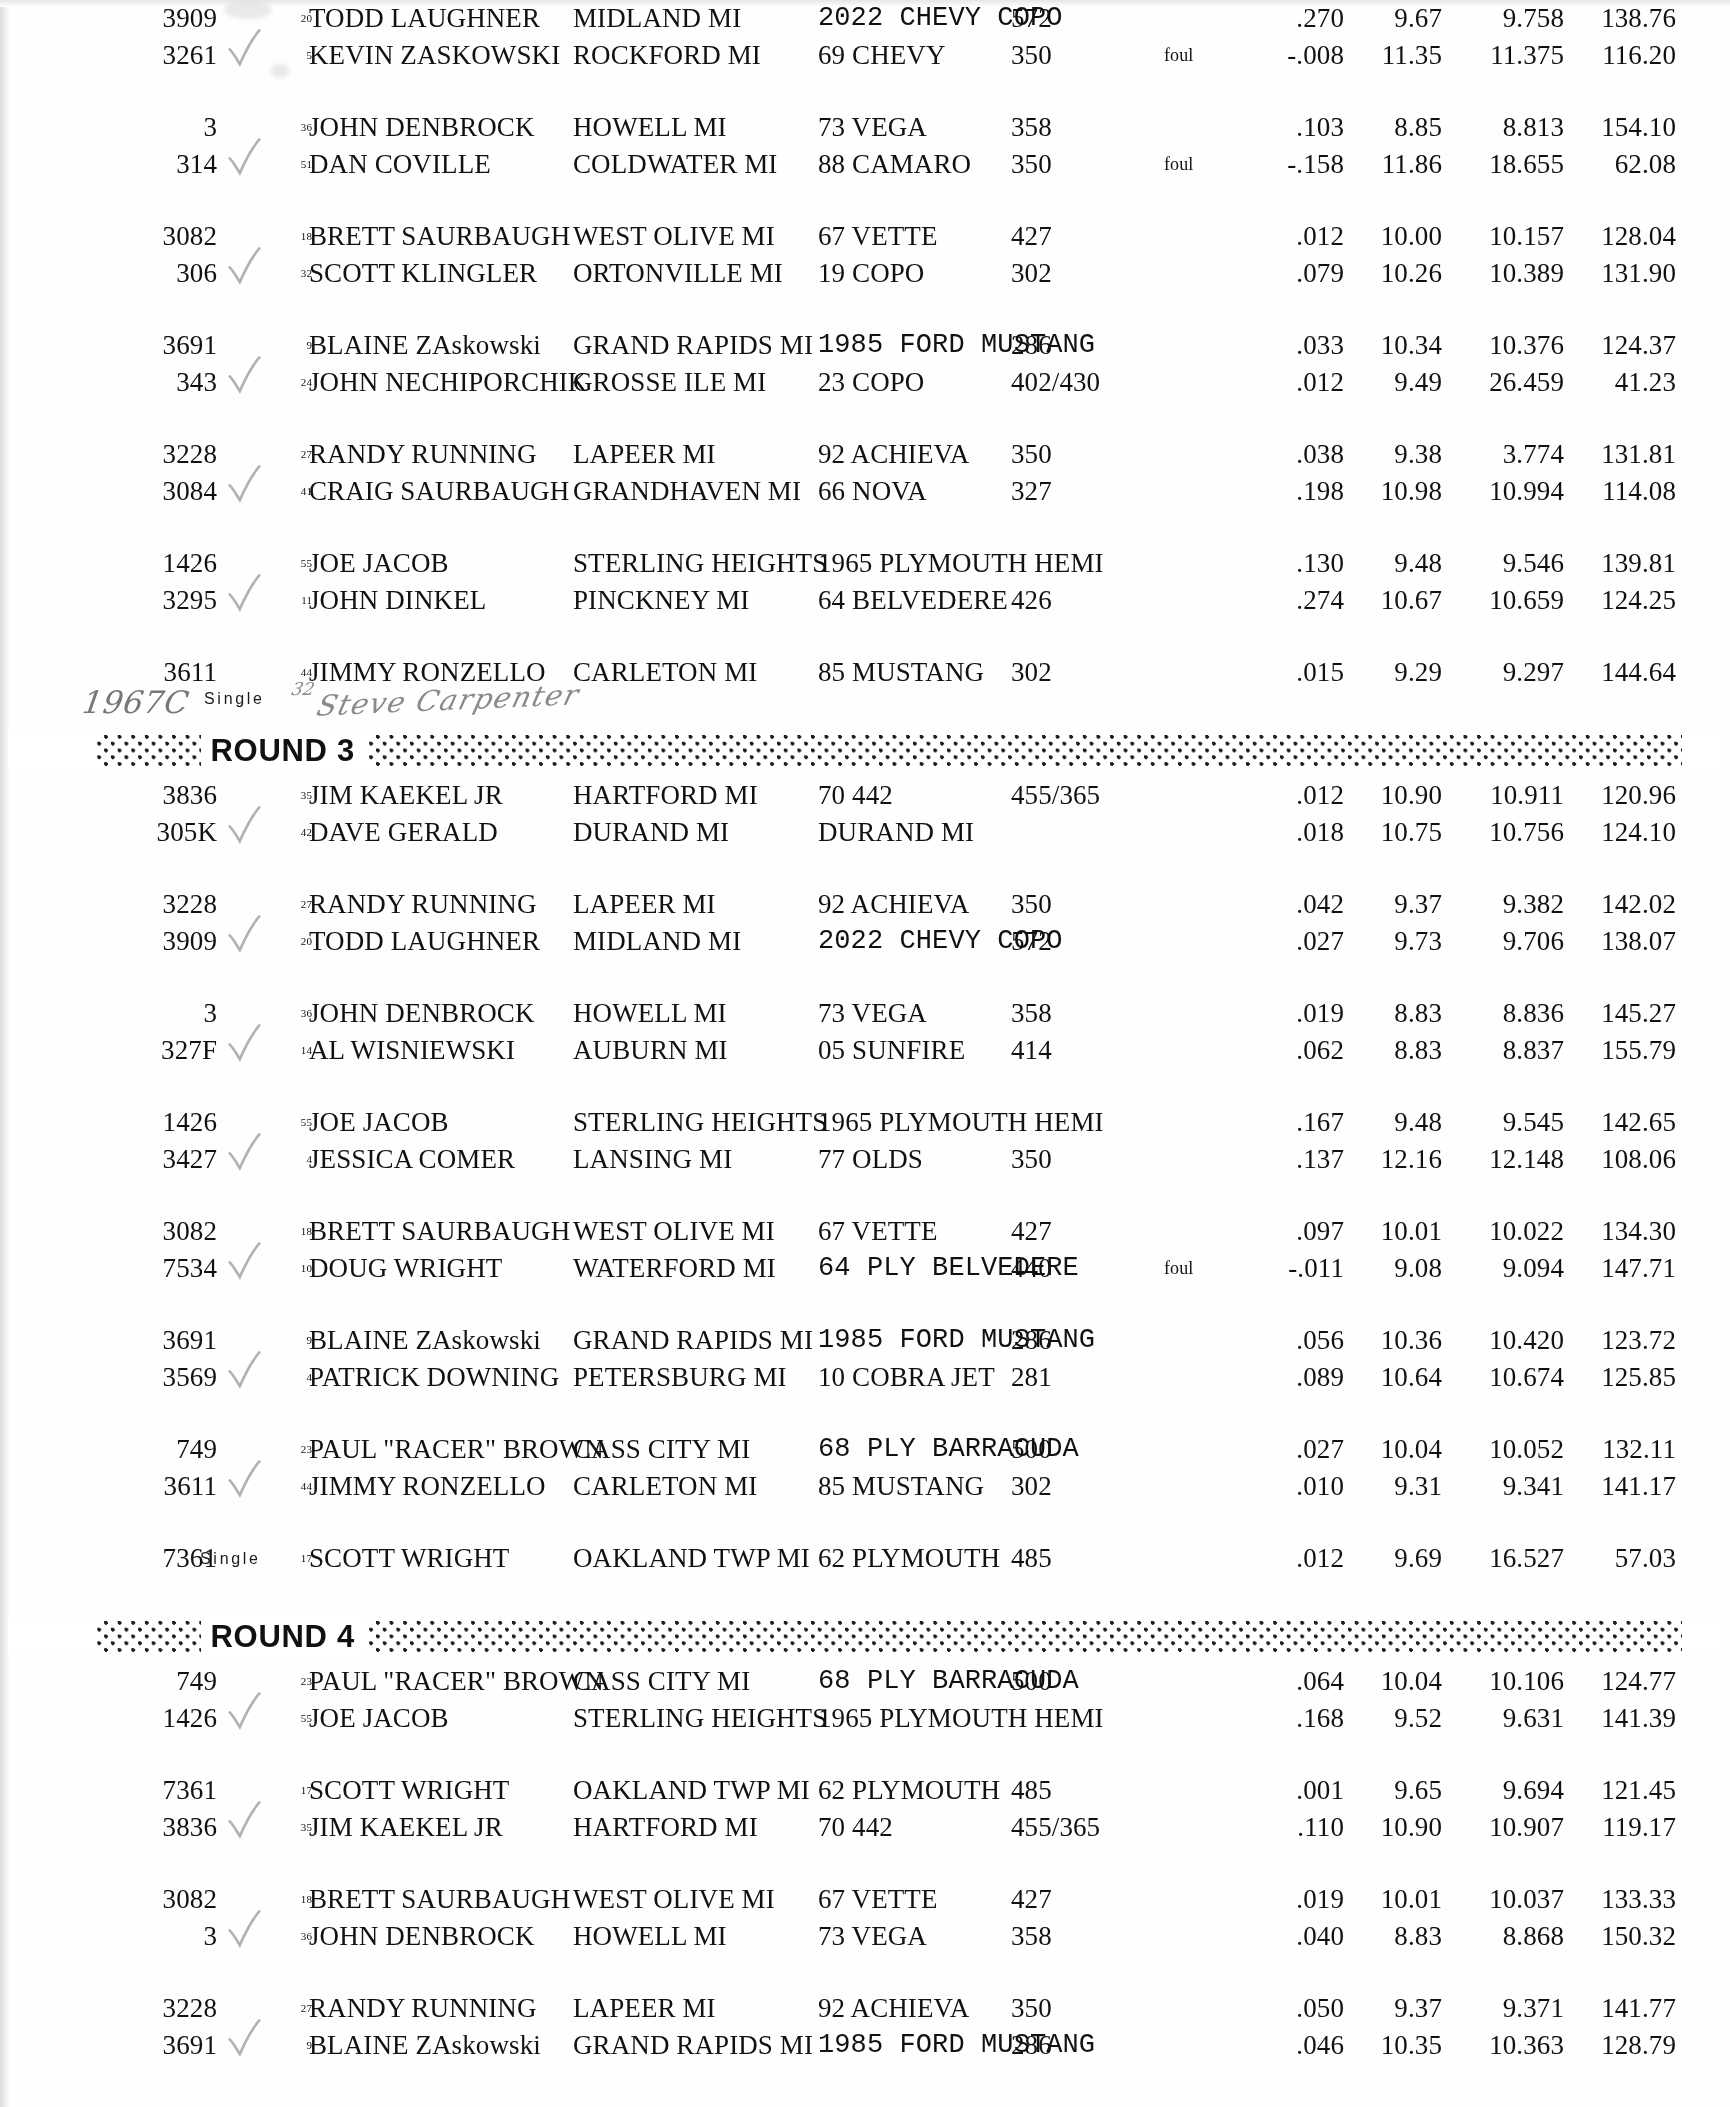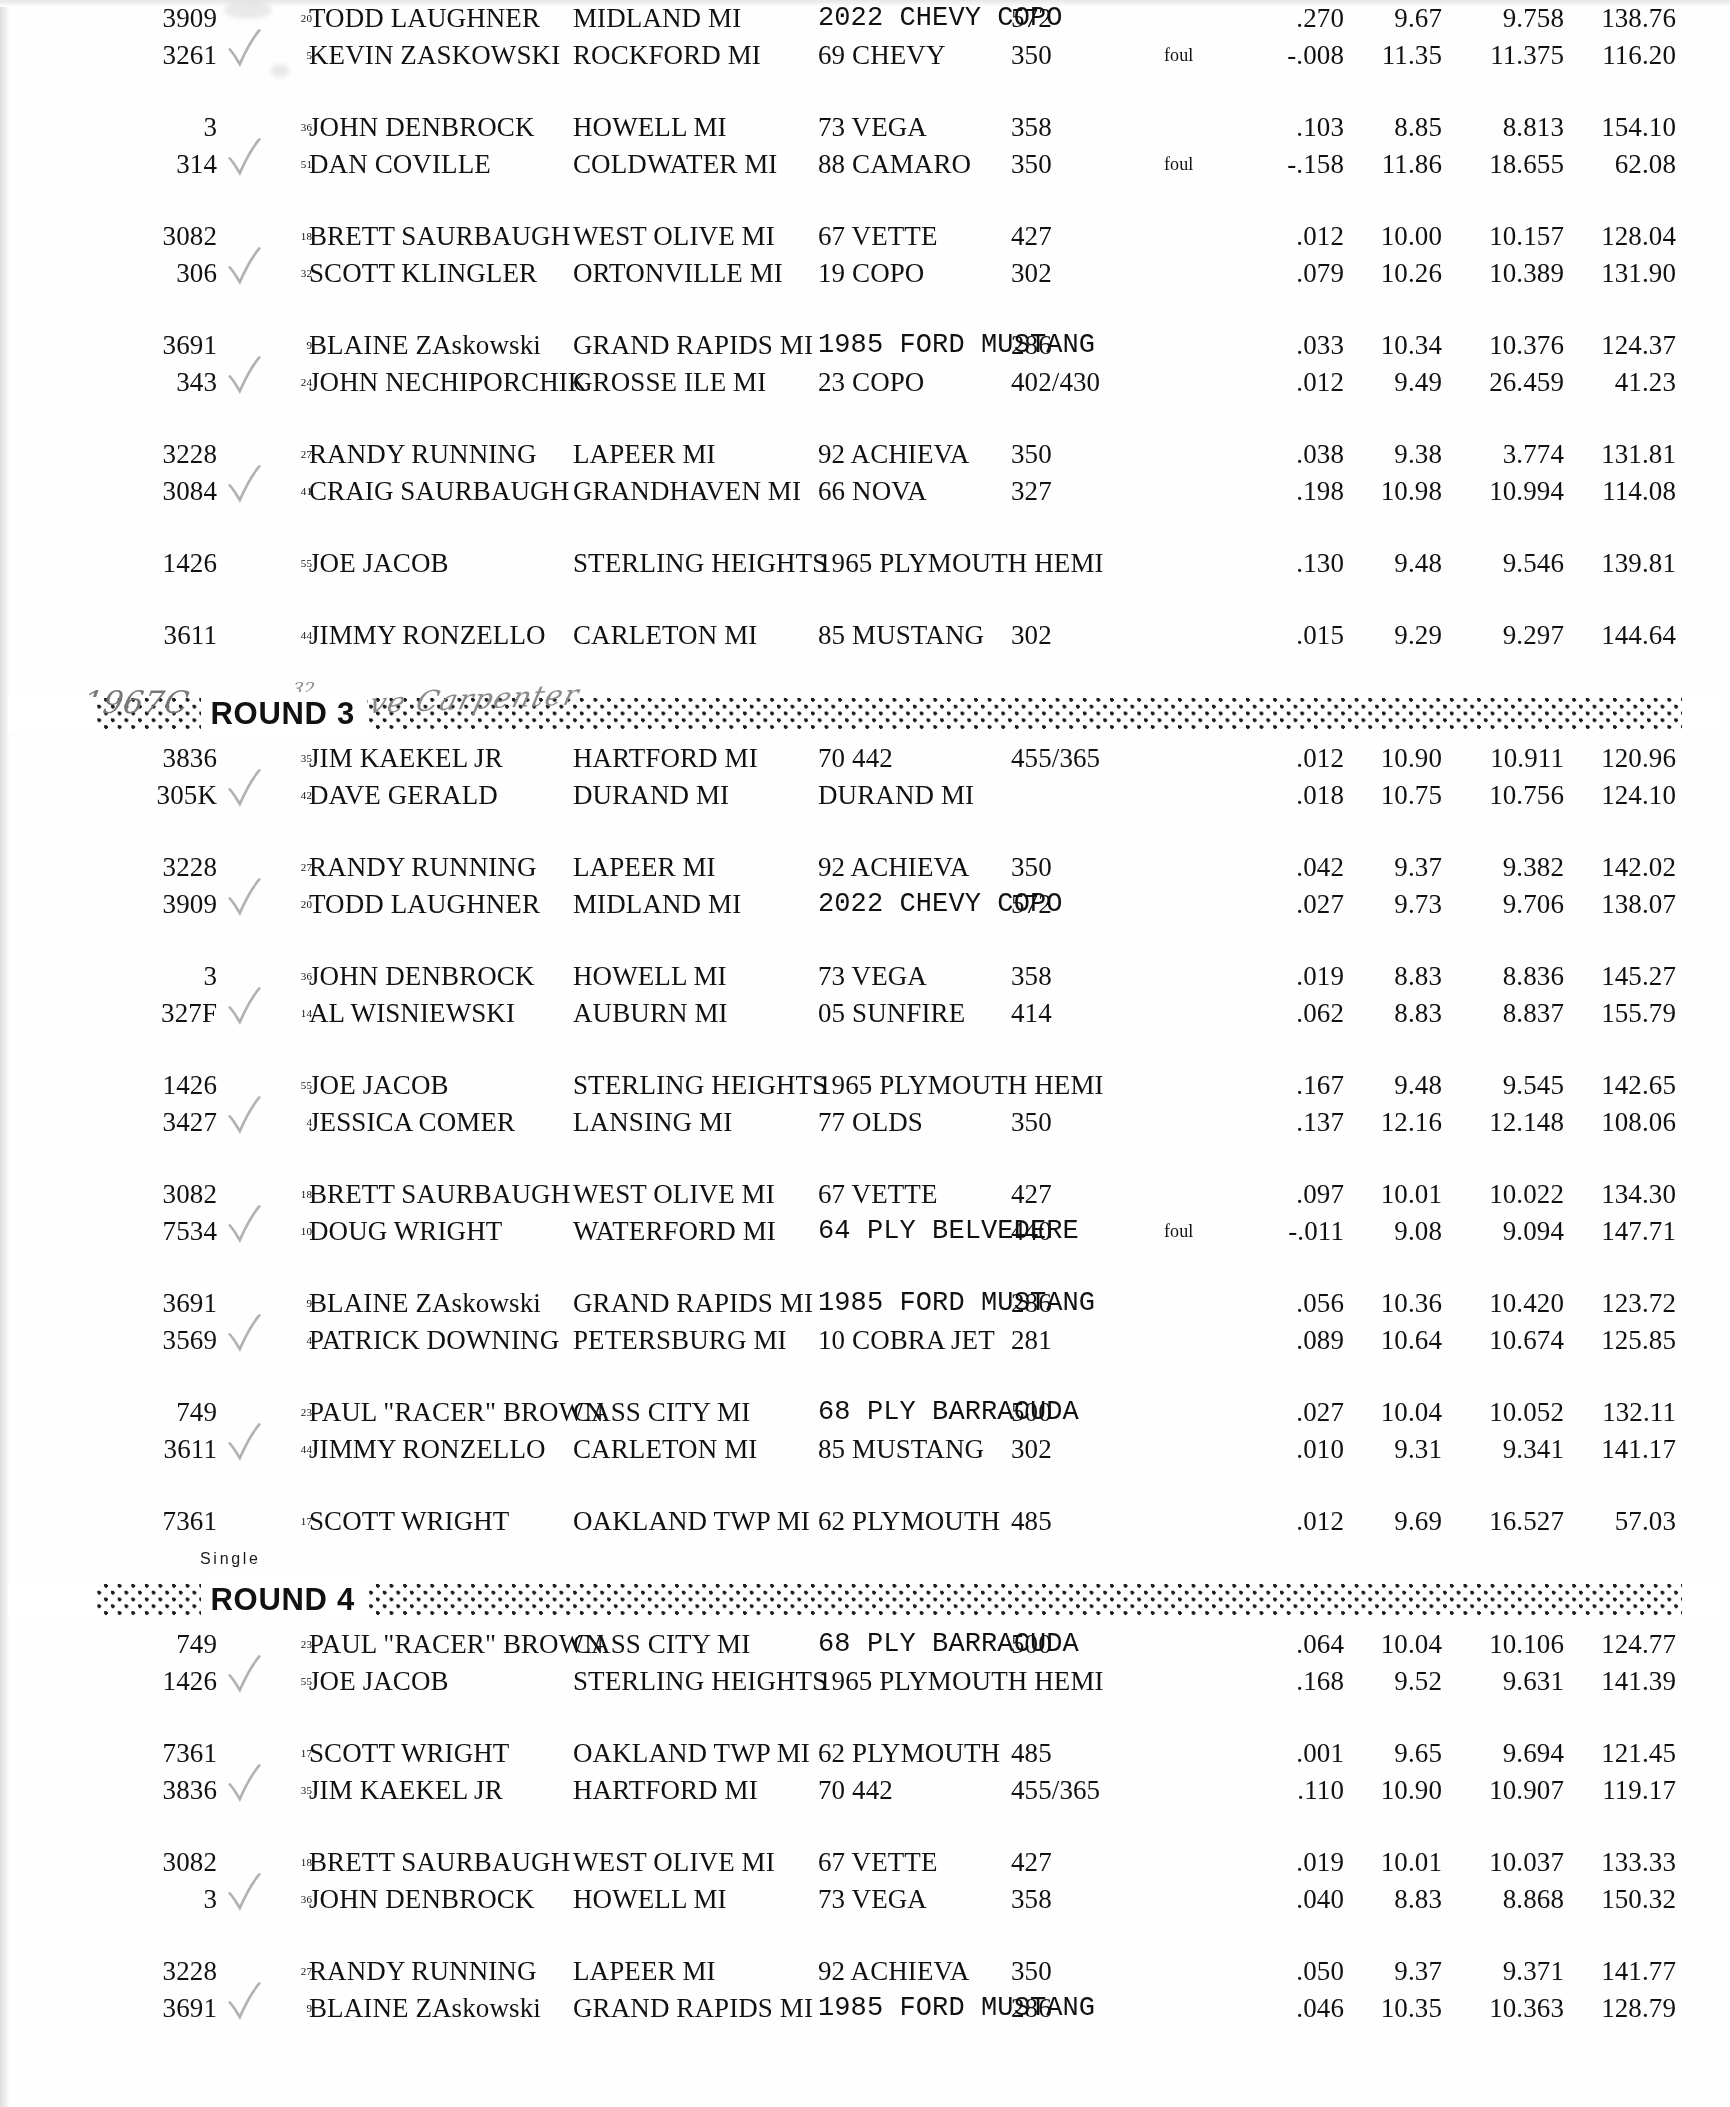--- a/index.html
+++ b/index.html
@@ -310,20 +310,38 @@
           <div class="c col-driver">JOE JACOB</div>
           <div class="c col-city">STERLING HEIGHTS</div>
           <div class="c col-car">1965 PLYMOUTH HEMI</div>
           <div class="c col-eng"></div>
           <div class="c col-foul"></div>
           <div class="c col-rt">.130</div>
           <div class="c col-sixty">9.48</div>
           <div class="c col-et">9.546</div>
           <div class="c col-mph">139.81</div>
         </div>
+        <div class="row">
+          <div class="c col-num">3295</div>
+          <div class="c col-lane">11</div>
+          <div class="c col-driver">JOHN DINKEL</div>
+          <div class="c col-city">PINCKNEY  MI</div>
+          <div class="c col-car">64 BELVEDERE</div>
+          <div class="c col-eng">426</div>
+          <div class="c col-foul"></div>
+          <div class="c col-rt">.274</div>
+          <div class="c col-sixty">10.67</div>
+          <div class="c col-et">10.659</div>
+          <div class="c col-mph">124.25</div>
+          <div class="tick" style="left: 227px; top: -8.1px;">
+            <svg width="35" height="42" viewBox="0 0 52 62">
+              <path d="M4 30 C10 36, 14 44, 19 52 C26 36, 34 18, 48 2" fill="none" stroke="#999" stroke-width="4" stroke-linecap="round"></path>
+            </svg>
+          </div>
+        </div>
       </div>
       <div class="gap"></div>
       <div class="pair">
         <div class="row">
           <div class="c col-num">3611</div>
           <div class="c col-lane">44</div>
           <div class="c col-driver">JIMMY RONZELLO</div>
           <div class="c col-city">CARLETON MI</div>
           <div class="c col-car">85 MUSTANG</div>
           <div class="c col-eng">302</div>

